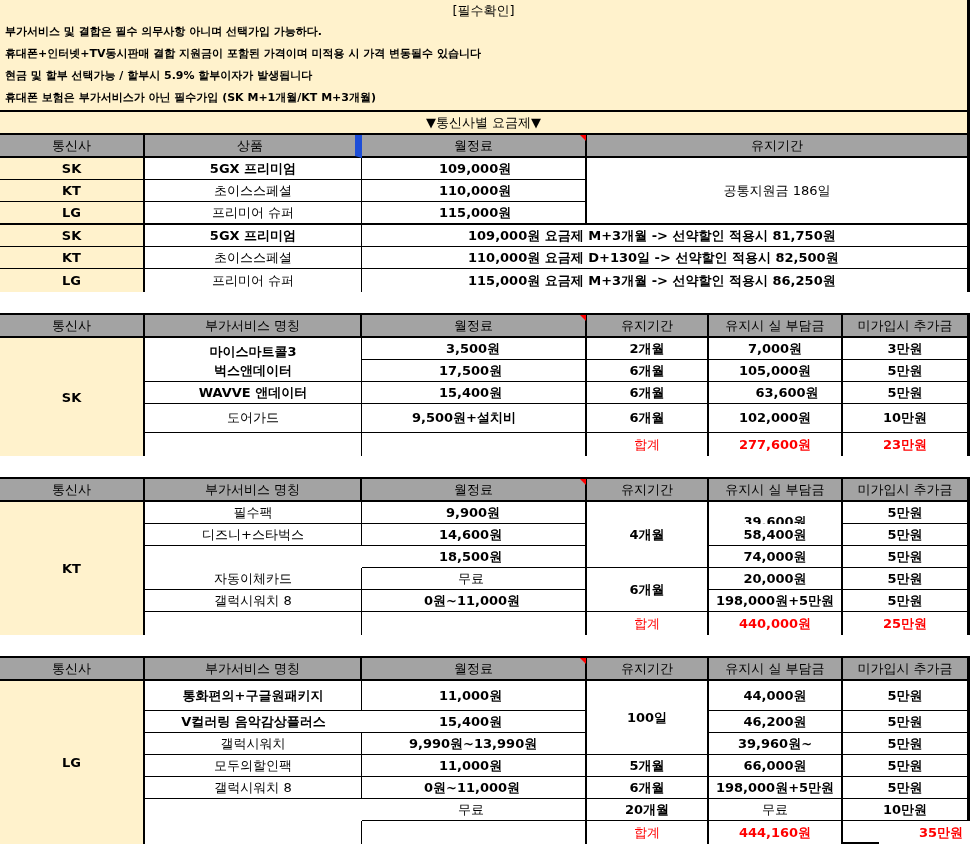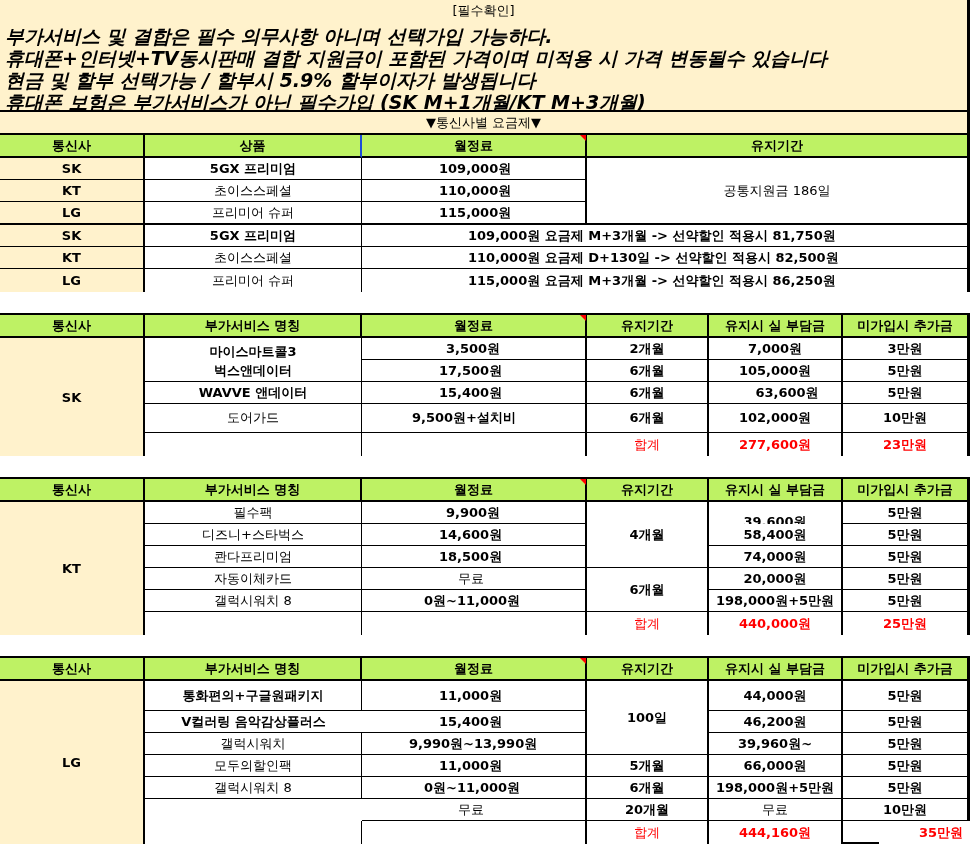--- a/index.html
+++ b/index.html
@@ -1,48 +1,48 @@
 <!DOCTYPE html>
 <html><head>
 <meta charset="utf-8">
 <style>
   html, body { margin:0; padding:0; background:#ffffff; }
   body { width:972px; height:844px; position:relative; overflow:hidden;
          font-family:"DejaVu Sans","Liberation Sans",sans-serif; font-weight:bold; font-size:13px; color:#000; }
   .cell { position:absolute; box-sizing:border-box; display:flex; align-items:center; justify-content:center;
           white-space:nowrap; overflow:hidden; border-right:1px solid #000; border-bottom:1px solid #000; }
-  .hdr { background:#bef264; font-weight:bold; }
+  .hdr { background:#a3a3a3; font-weight:normal; }
   .yel { background:#fff2cc; }
   .white { background:#fff; }
   .left { justify-content:flex-start; padding-left:69px; }
   .red { color:#ff0000; }
   .notice { position:absolute; left:0; top:0; width:970px; height:112px; background:#fff2cc; border-right:3px solid #000; border-bottom:2px solid #000; box-sizing:border-box; }
   .notice .title { position:absolute; left:0; width:967px; top:2px; text-align:center; font-weight:normal; font-size:13px; }
-  .notice .line { position:absolute; left:5px; font-size:19px;font-style:italic; }
+  .notice .line { position:absolute; left:5px; font-size:11px; }
   .band { position:absolute; left:0; width:970px; background:#fff2cc; border-right:3px solid #000; border-bottom:2px solid #000; box-sizing:border-box; display:flex; align-items:center; justify-content:center; font-weight:normal; }
   .tbl { position:absolute; left:0; width:970px; box-sizing:border-box; border-top:2px solid #000; border-bottom:2px solid #000; border-right:3px solid #000; }
   .tri { position:absolute; width:0; height:0; border-top:6px solid #ff0000; border-left:6px solid transparent; }
 </style>
 </head>
 <body>
 
 <div class="notice">
   <div class="title">[필수확인]</div>
   <div class="line" style="top:24px">부가서비스 및 결합은 필수 의무사항 아니며 선택가입 가능하다.</div>
   <div class="line" style="top:46px">휴대폰+인터넷+TV동시판매 결합 지원금이 포함된 가격이며 미적용 시 가격 변동될수 있습니다</div>
   <div class="line" style="top:68px">현금 및 할부 선택가능 / 할부시 5.9% 할부이자가 발생됩니다</div>
   <div class="line" style="top:90px">휴대폰 보험은 부가서비스가 아닌 필수가입 (SK M+1개월/KT M+3개월)</div>
 </div>
 
 <div class="band" style="top:112px;height:23px;">▼통신사별 요금제▼</div>
 
 <div class="tbl" style="top:133px;height:159px;">
 
   <div class="cell hdr" style="left:0;top:0;width:145px;height:23px;border-bottom:2px solid #000;border-right:2px solid #000;">통신사</div>
-  <div class="cell hdr" style="left:145px;top:0;width:217px;height:23px;border-bottom:2px solid #000;border-right:2px solid #1d4ed8;">상품</div>
+  <div class="cell hdr" style="left:145px;top:0;width:217px;height:23px;border-bottom:2px solid #000;border-right:7px solid #1d4ed8;">상품</div>
   <div class="cell hdr" style="left:362px;top:0;width:225px;height:23px;border-bottom:2px solid #000;border-right:2px solid #000;">월정료</div>
   <div class="tri" style="left:580px;top:0;"></div>
   <div class="cell hdr" style="left:587px;top:0;width:380px;height:23px;border-bottom:2px solid #000;border-right:none;">유지기간</div>
 
   <div class="cell yel" style="left:0;top:23px;width:145px;height:22px;border-right:2px solid #000;">SK</div>
   <div class="cell white" style="left:145px;top:23px;width:217px;height:22px;">5GX 프리미엄</div>
   <div class="cell white left" style="left:362px;top:23px;width:225px;height:22px;padding-left:77px;border-right:2px solid #000;">109,000원</div>
 
   <div class="cell yel" style="left:0;top:45px;width:145px;height:22px;border-right:2px solid #000;">KT</div>
   <div class="cell white" style="left:145px;top:45px;width:217px;height:22px;font-weight:normal;">초이스스페셜</div>
@@ -119,21 +119,20 @@
   <div class="cell hdr" style="left:587px;top:0;width:122px;height:23px;border-bottom:2px solid #000;border-right:2px solid #000;">유지기간</div>
   <div class="cell hdr" style="left:709px;top:0;width:134px;height:23px;border-bottom:2px solid #000;border-right:2px solid #000;">유지시 실 부담금</div>
   <div class="cell hdr" style="left:843px;top:0;width:124px;height:23px;border-bottom:2px solid #000;border-right:none;">미가입시 추가금</div>
 
   <div class="cell yel" style="left:0;top:23px;width:145px;height:133px;border-right:2px solid #000;border-bottom:none;">KT</div>
 
   <div class="cell white" style="left:145px;top:23px;width:217px;height:22px;font-weight:normal;">필수팩</div>
   <div class="cell white left" style="left:362px;top:23px;width:225px;height:22px;padding-left:84px;border-right:2px solid #000;">9,900원</div>
   <div class="cell white" style="left:145px;top:45px;width:217px;height:22px;font-weight:normal;">디즈니+스타벅스</div>
   <div class="cell white left" style="left:362px;top:45px;width:225px;height:22px;padding-left:77px;border-right:2px solid #000;">14,600원</div>
-  <div class="cell white" style="left:145px;top:67px;width:217px;height:22px;font-weight:normal;">콴다프리미엄</div>
   <div class="cell white left" style="left:362px;top:67px;width:225px;height:22px;padding-left:77px;border-right:2px solid #000;">18,500원</div>
   <div class="cell white" style="left:145px;top:89px;width:217px;height:22px;font-weight:normal;">자동이체카드</div>
   <div class="cell white left" style="left:362px;top:89px;width:225px;height:22px;padding-left:96px;border-right:2px solid #000;font-weight:normal;">무료</div>
   <div class="cell white" style="left:145px;top:111px;width:217px;height:22px;font-weight:normal;">갤럭시워치 8</div>
   <div class="cell white left" style="left:362px;top:111px;width:225px;height:22px;padding-left:62px;border-right:2px solid #000;">0원~11,000원</div>
 
   <div class="cell white" style="left:587px;top:23px;width:122px;height:66px;border-right:2px solid #000;">4개월</div>
   <div class="cell white" style="left:587px;top:89px;width:122px;height:44px;border-right:2px solid #000;">6개월</div>
 
   <div class="cell white" style="left:709px;top:23px;width:134px;height:40px;border-right:2px solid #000;">39,600원</div>

